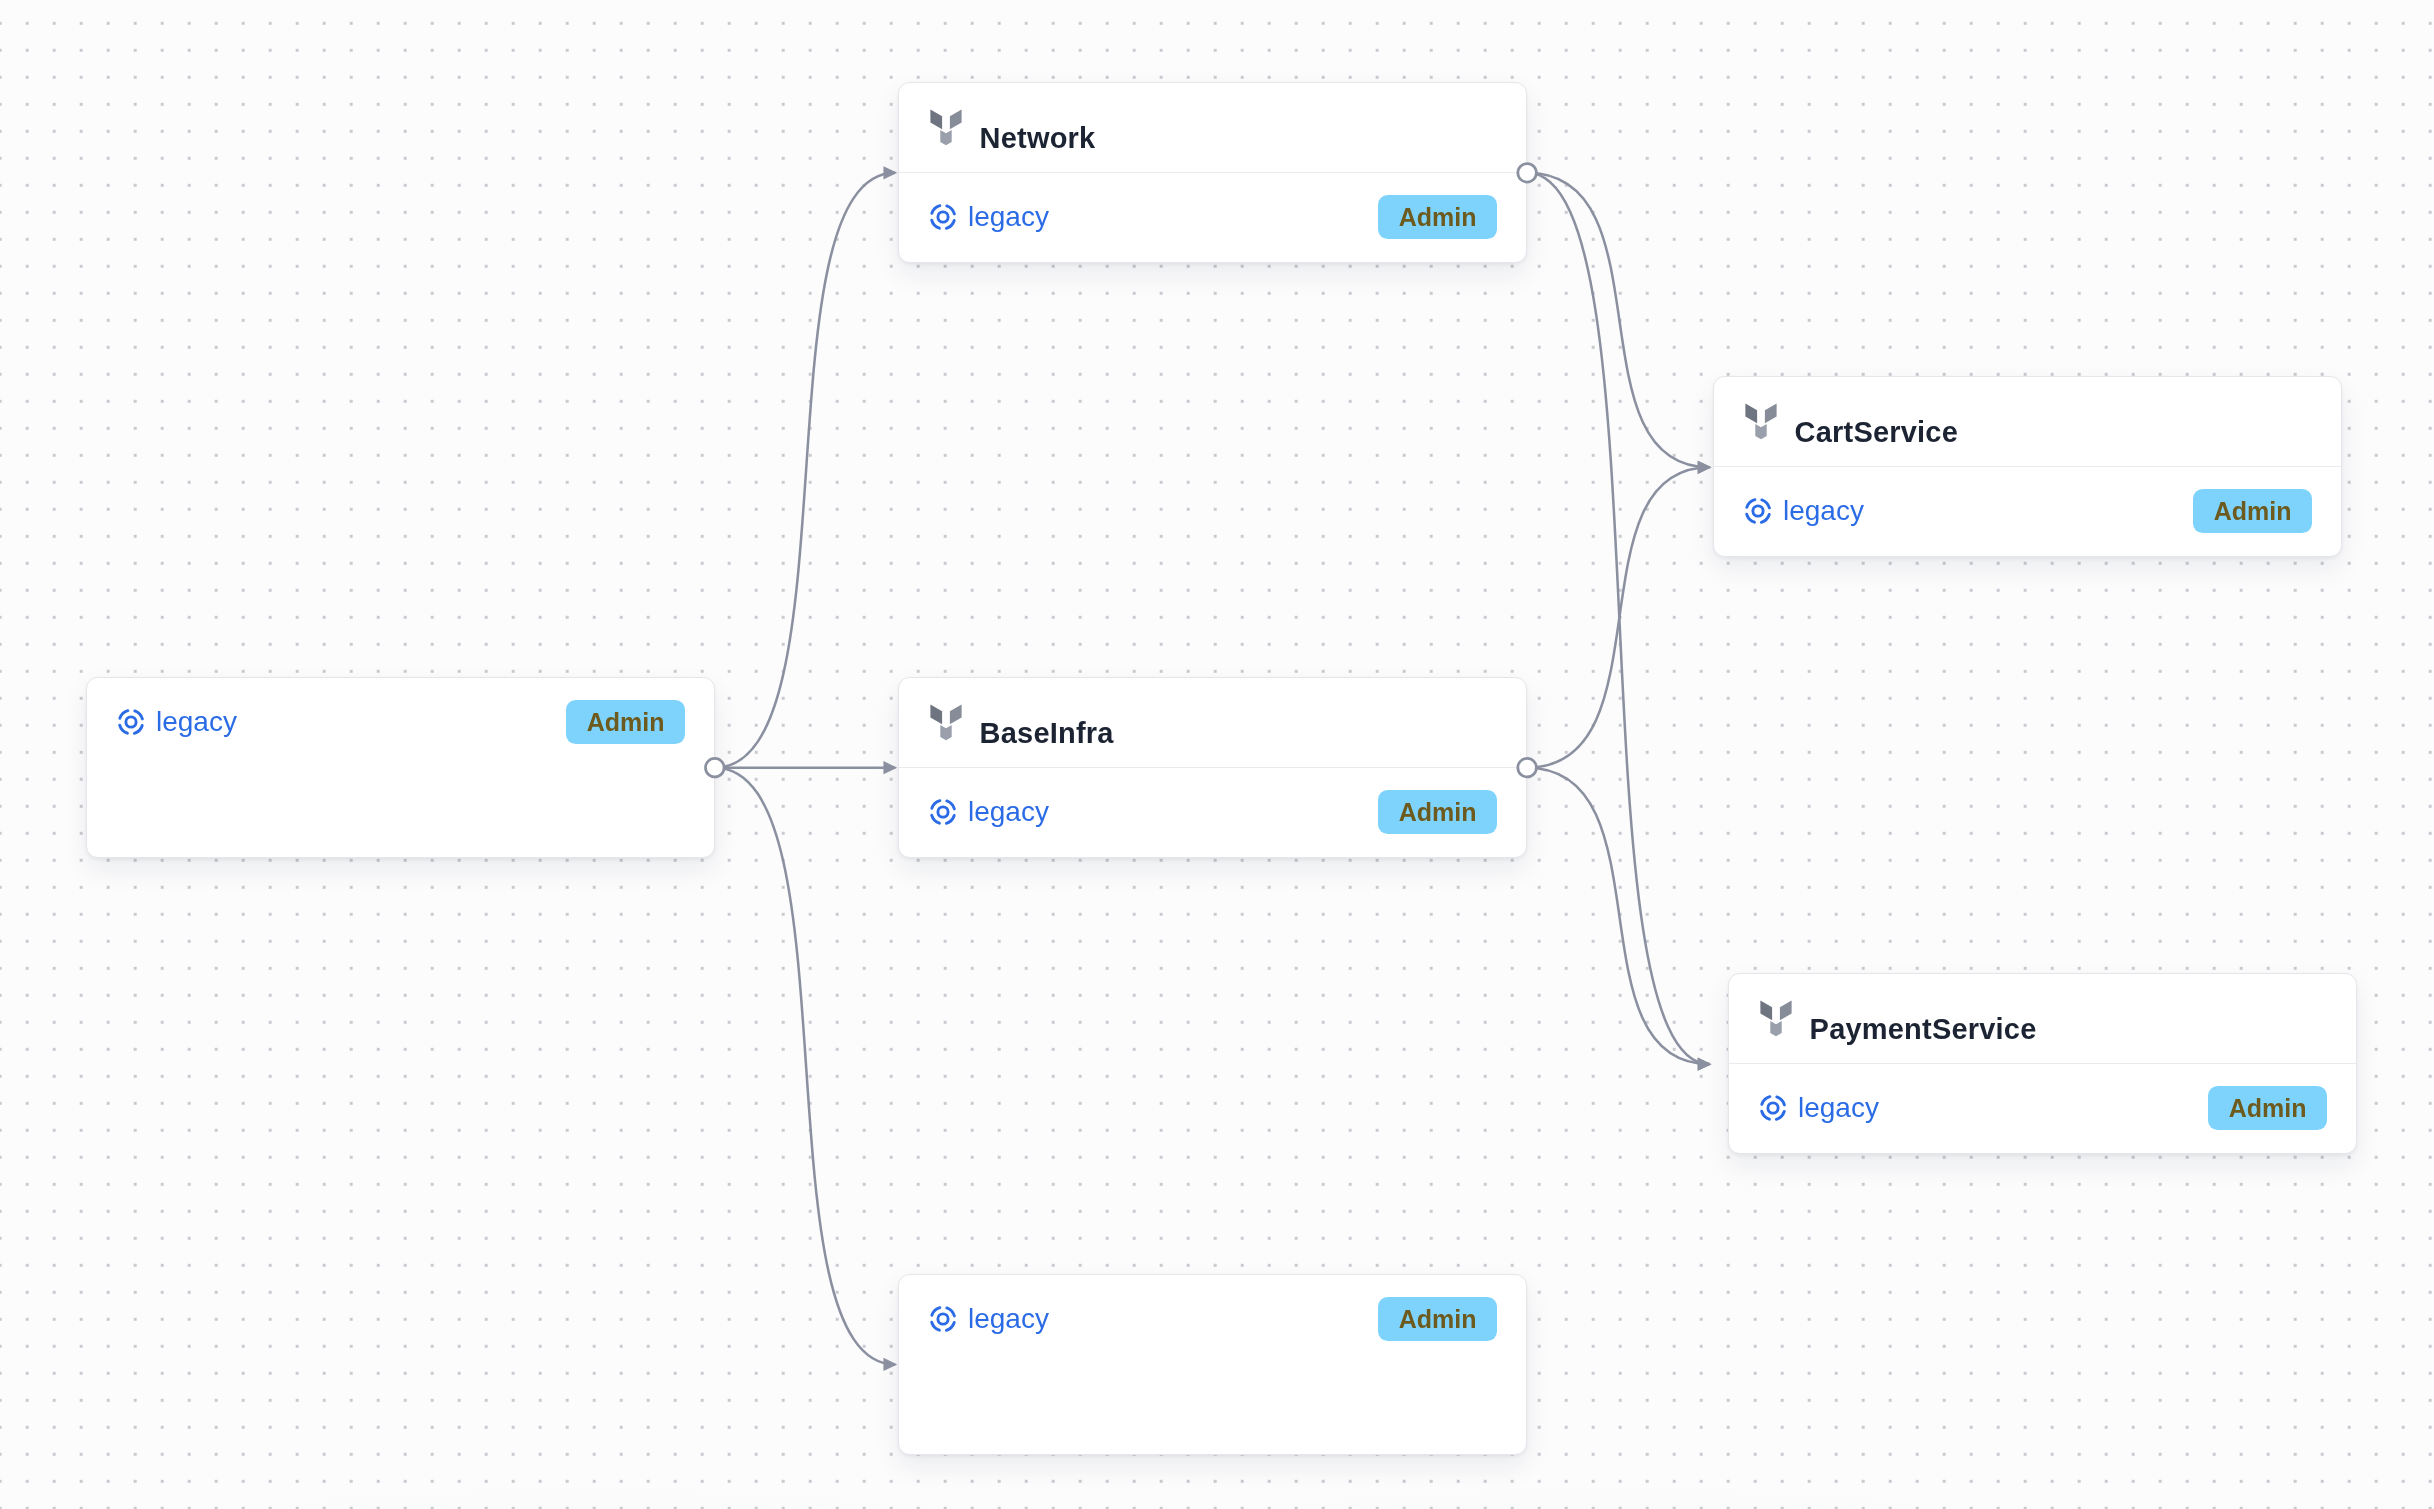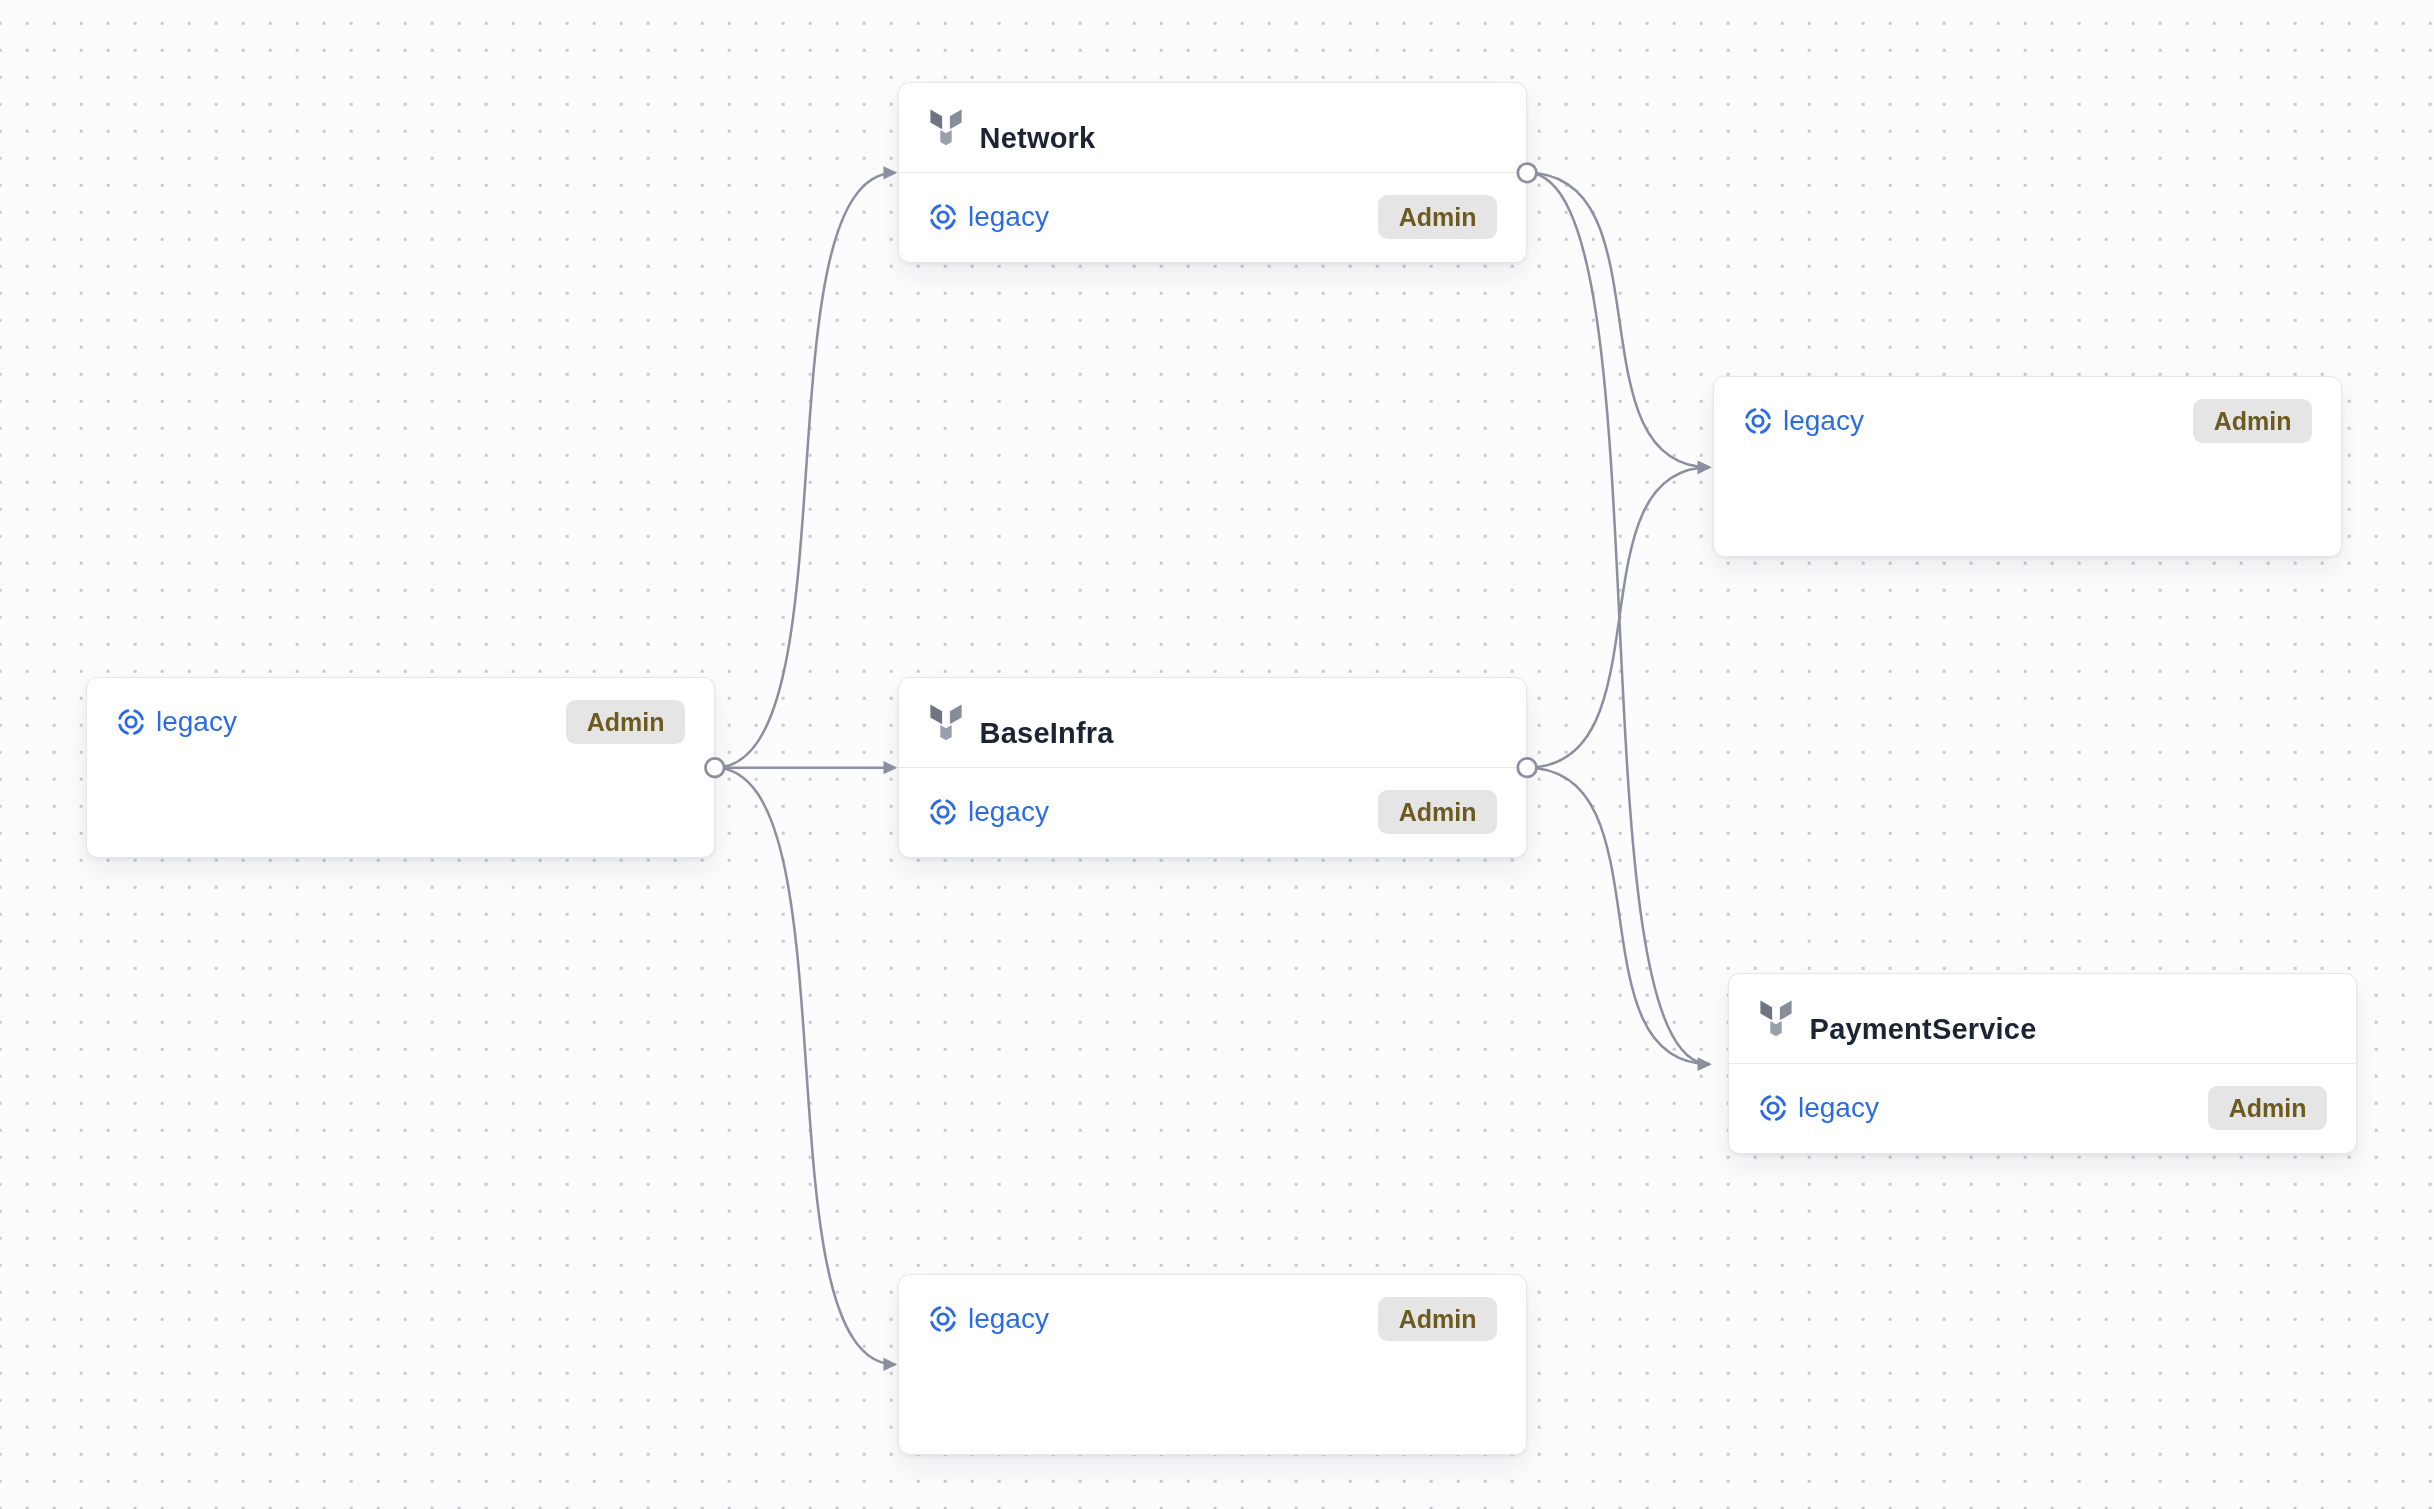--- a/index.html
+++ b/index.html
@@ -57,21 +57,21 @@
     padding:0 29px;
     box-sizing:border-box;
   }
   .project-link {
     display:flex; align-items:center; gap:10px;
     color:#2b6ce6; font-size:28px;
     text-decoration:none; cursor:pointer;
   }
   .badge {
     margin-left:auto;
-    background:#e5e5e5; color:#6d5a1e;
+    background:#7dd3fc; color:#6d5a1e;
     font-weight:700; font-size:25px;
     padding:9.8px 20.5px; border-radius:9.8px;
     line-height:1;
   }
   .tf-icon { display:flex; }
   .proj-icon { display:flex; }
 </style>
 </head>
 <body>
 
@@ -168,20 +168,30 @@
             <circle cx="12" cy="12" r="9.4" fill="none" stroke="#2b6ce6" stroke-width="2.3" stroke-linecap="round" stroke-dasharray="9.1 5.66" stroke-dashoffset="11.93"></circle>
           </svg>
         </span>
         <span class="proj-label">legacy</span>
       </a>
       <span class="badge">Admin</span>
     </div>
   </div>
 
   <div class="node" style="left: 1713px; top: 376px;">
+    <div class="node-header">
+      <span class="tf-icon">
+        <svg width="36" height="39" viewBox="0 0 24 26" xmlns="http://www.w3.org/2000/svg">
+          <polygon points="1.6,1 9.4,5.5 9.4,14.2 1.6,9.7" fill="#6e7480"></polygon>
+          <polygon points="22.4,1 14.6,5.5 14.6,14.2 22.4,9.7" fill="#868c98"></polygon>
+          <polygon points="8.2,14.6 12,16.8 15.8,14.6 15.8,22.6 12,24.8 8.2,22.6" fill="#9aa0ab"></polygon>
+        </svg>
+      </span>
+      <span class="node-title">CartService</span>
+    </div>
     <div class="node-body">
       <a class="project-link">
         <span class="proj-icon">
           <svg width="30" height="30" viewBox="0 0 24 24" xmlns="http://www.w3.org/2000/svg">
             <circle cx="12" cy="12" r="4.1" fill="none" stroke="#2b6ce6" stroke-width="2.3"></circle>
             <circle cx="12" cy="12" r="9.4" fill="none" stroke="#2b6ce6" stroke-width="2.3" stroke-linecap="round" stroke-dasharray="9.1 5.66" stroke-dashoffset="11.93"></circle>
           </svg>
         </span>
         <span class="proj-label">legacy</span>
       </a>

